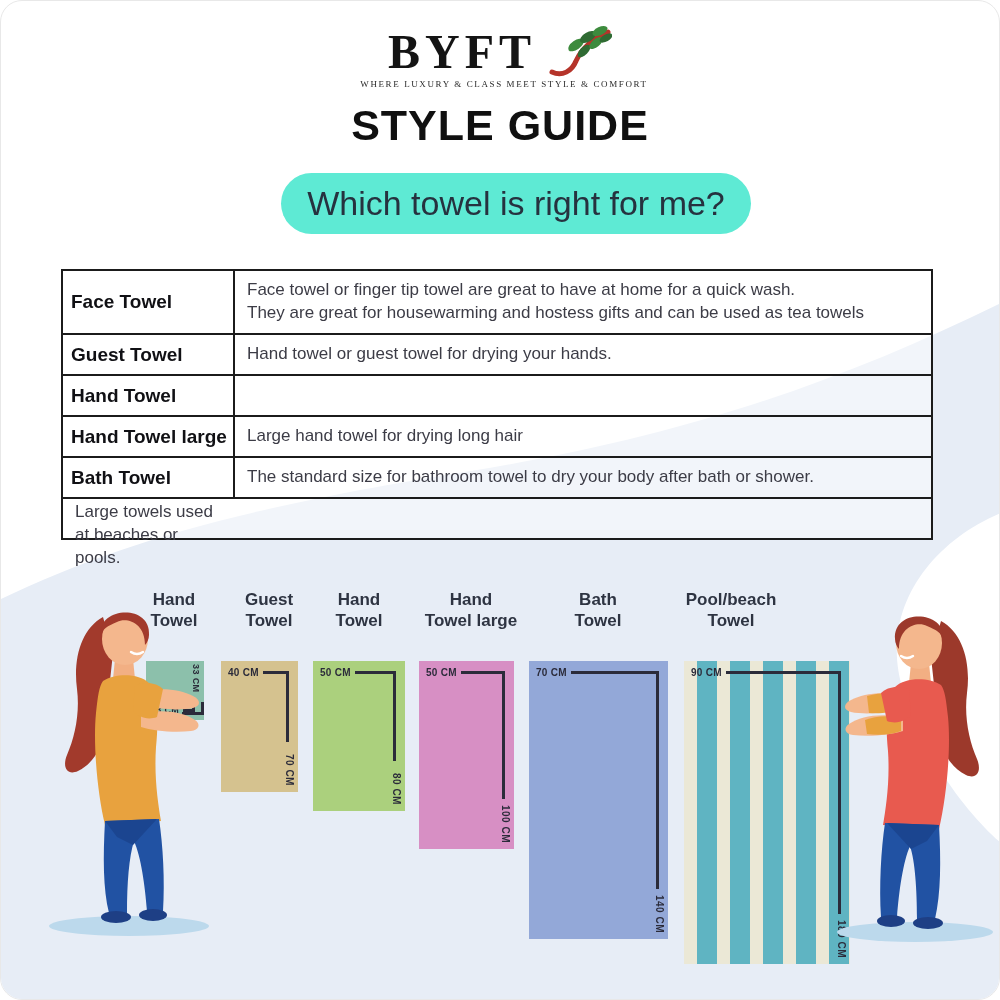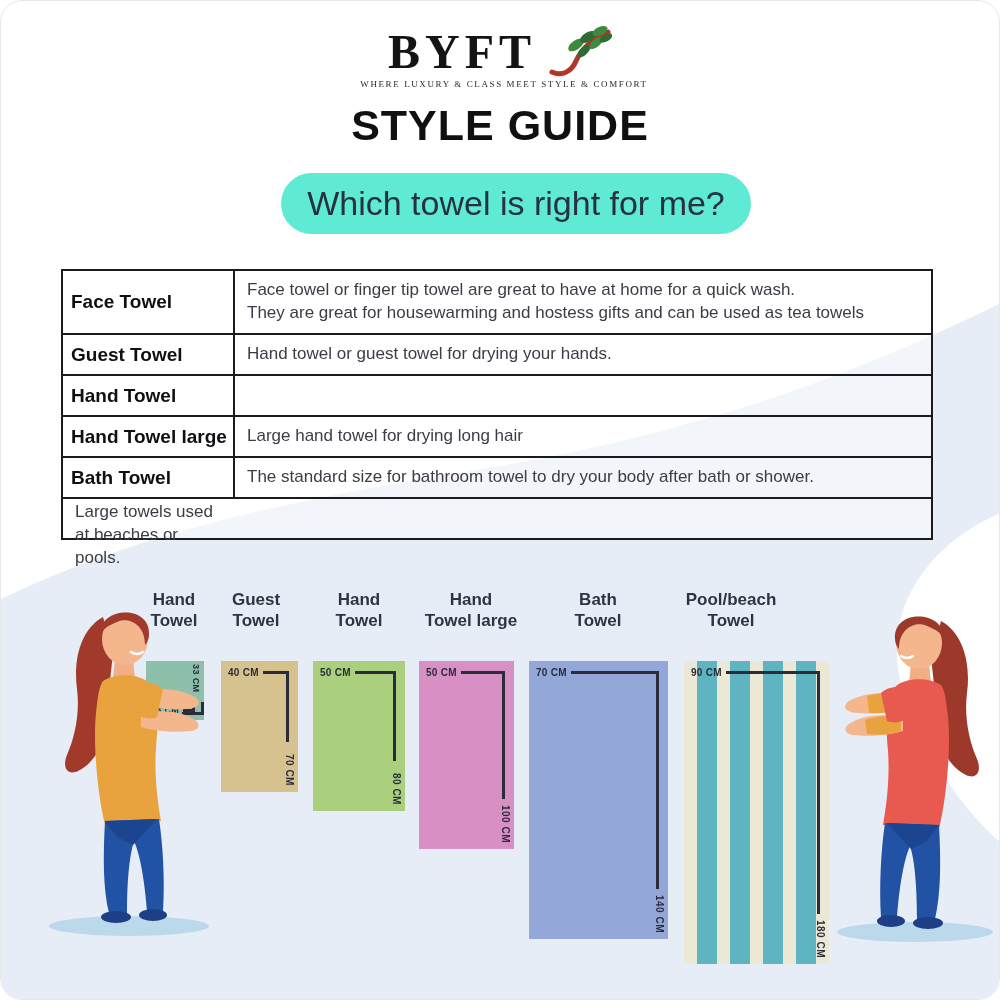--- a/index.html
+++ b/index.html
@@ -32,21 +32,21 @@
   .trow-tall{height:62px;} .trow-std{height:39px;}
   
   .towel-label{position:absolute;top:588px;width:150px;text-align:center;font-size:17px;font-weight:bold;
                color:#2e3442;line-height:1.25;white-space:pre-line;z-index:2;}
   .towel{position:absolute;top:660px;z-index:3;}
   .t0{left:145px;width:58px;height:59px;}
   .t1{left:220px;width:77px;height:131px;}
   .t2{left:312px;width:92px;height:150px;}
   .t3{left:418px;width:95px;height:188px;}
   .t4{left:528px;width:139px;height:278px;}
-  .t5{left:683px;width:145px;height:303px;
+  .t5{left:683px;width:166px;height:303px;
       background:repeating-linear-gradient(90deg,#ebe8d6 0 13px,#5fb4c2 13px 33px);}
   .dim-top{position:absolute;left:7px;right:9px;top:6px;display:flex;align-items:center;gap:4px;}
   .dim-label{font-size:10px;font-weight:bold;color:#2b2b3a;white-space:nowrap;letter-spacing:0.3px;}
   .hline{flex:1;height:3px;background:#2b2b3a;}
   .vline{position:absolute;right:9px;top:13px;bottom:50px;width:3px;background:#2b2b3a;}
   .dim-vert{position:absolute;right:3px;bottom:6px;writing-mode:vertical-rl;
             font-size:10px;font-weight:bold;color:#2b2b3a;letter-spacing:0.5px;}
   
   .face-vert{position:absolute;right:3px;top:3px;writing-mode:vertical-rl;font-size:9px;font-weight:bold;
              color:#2b2b3a;letter-spacing:0.4px;}
@@ -109,21 +109,21 @@
       <div class="tcell-type">Bath Towel</div>
       <div class="tcell-desc">The standard size for bathroom towel to dry your body after bath or shower.</div>
     </div>
     <div class="trow trow-std">
       <div class="tcell-desc">Large towels used at beaches or pools.</div>
     </div>
   </div>
 
   <div class="towel-label" style="left:98px">Hand
 Towel</div>
-  <div class="towel-label" style="left:180px">Guest
+  <div class="towel-label" style="left:193px">Guest
 Towel</div>
   <div class="towel-label" style="left:283px">Hand
 Towel</div>
   <div class="towel-label" style="left:395px">Hand
 Towel large</div>
   <div class="towel-label" style="left:522px">Bath
 Towel</div>
   <div class="towel-label" style="left:655px">Pool/beach
 Towel</div>
 

